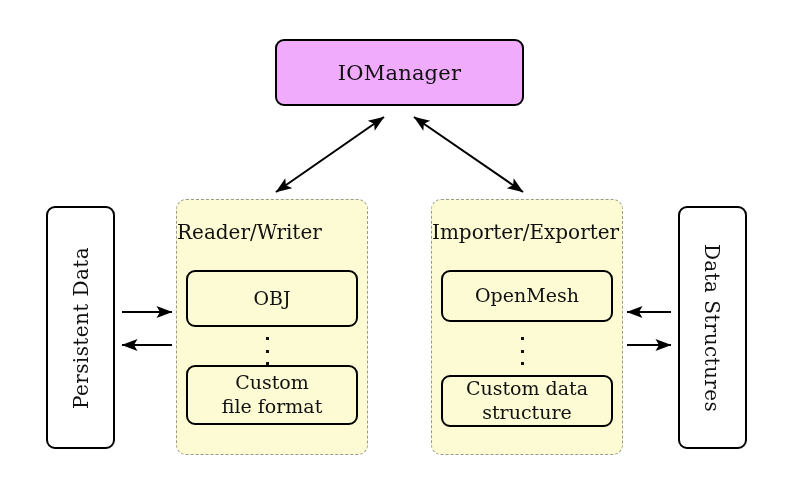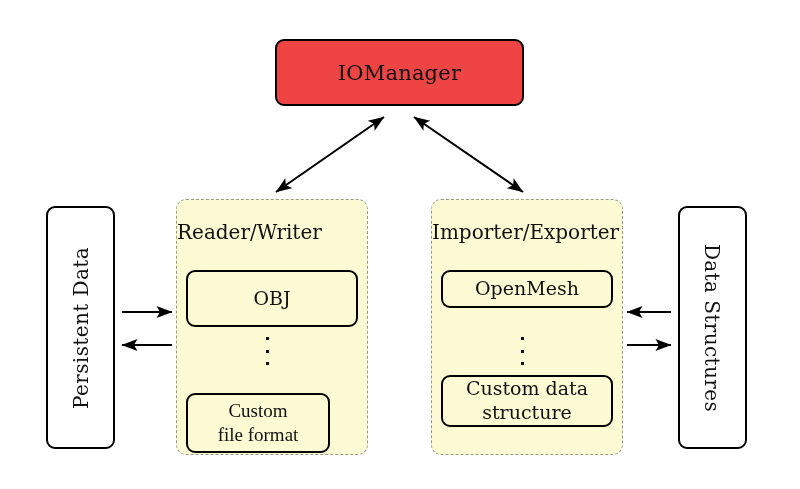--- a/index.html
+++ b/index.html
@@ -15,21 +15,21 @@
     font-family: "DejaVu Serif", "Liberation Serif", serif;
     overflow: hidden;
   }
 
   
   .node {
     position: absolute;
     box-sizing: border-box;
     border: 2.2px solid #000000;
     border-radius: 9px;
-    background: #ef4444;
+    background: #f0abfc;
     display: flex;
     align-items: center;
     justify-content: center;
     text-align: center;
     color: #111111;
   }
 
   .manager-box {
     font-size: 21px;
     letter-spacing: 0.2px;
@@ -131,30 +131,30 @@
   <div class="item-box" style="left:186px; top:270px; width:172px; height:57px;">
     <span>OBJ</span>
   </div>
 
   <div class="vdots" style="left:264px; top:337px; width:6px; height:28px;">
     <i></i>
       <i></i>
       <i></i>
   </div>
 
-  <div class="item-box" style="left:186px; top:393px; width:144px; height:60px; white-space:pre-line;font-family:Liberation Serif, serif;">
+  <div class="item-box" style="left:186px; top:365px; width:172px; height:60px; white-space:pre-line;">
     <span>Custom
 file format</span>
   </div>
 
   <div class="panel" style="left:431px; top:199px; width:192px; height:256px;">
     <div class="panel-title" style="top:20px;">Importer/Exporter</div>
   </div>
 
-  <div class="item-box" style="left:441px; top:270px; width:172px; height:38px;">
+  <div class="item-box" style="left:441px; top:270px; width:172px; height:52px;">
     <span>OpenMesh</span>
   </div>
 
   <div class="vdots" style="left:519px; top:337px; width:6px; height:28px;">
     <i></i>
       <i></i>
       <i></i>
   </div>
 
   <div class="item-box" style="left:441px; top:375px; width:172px; height:52px; white-space:pre-line;">

